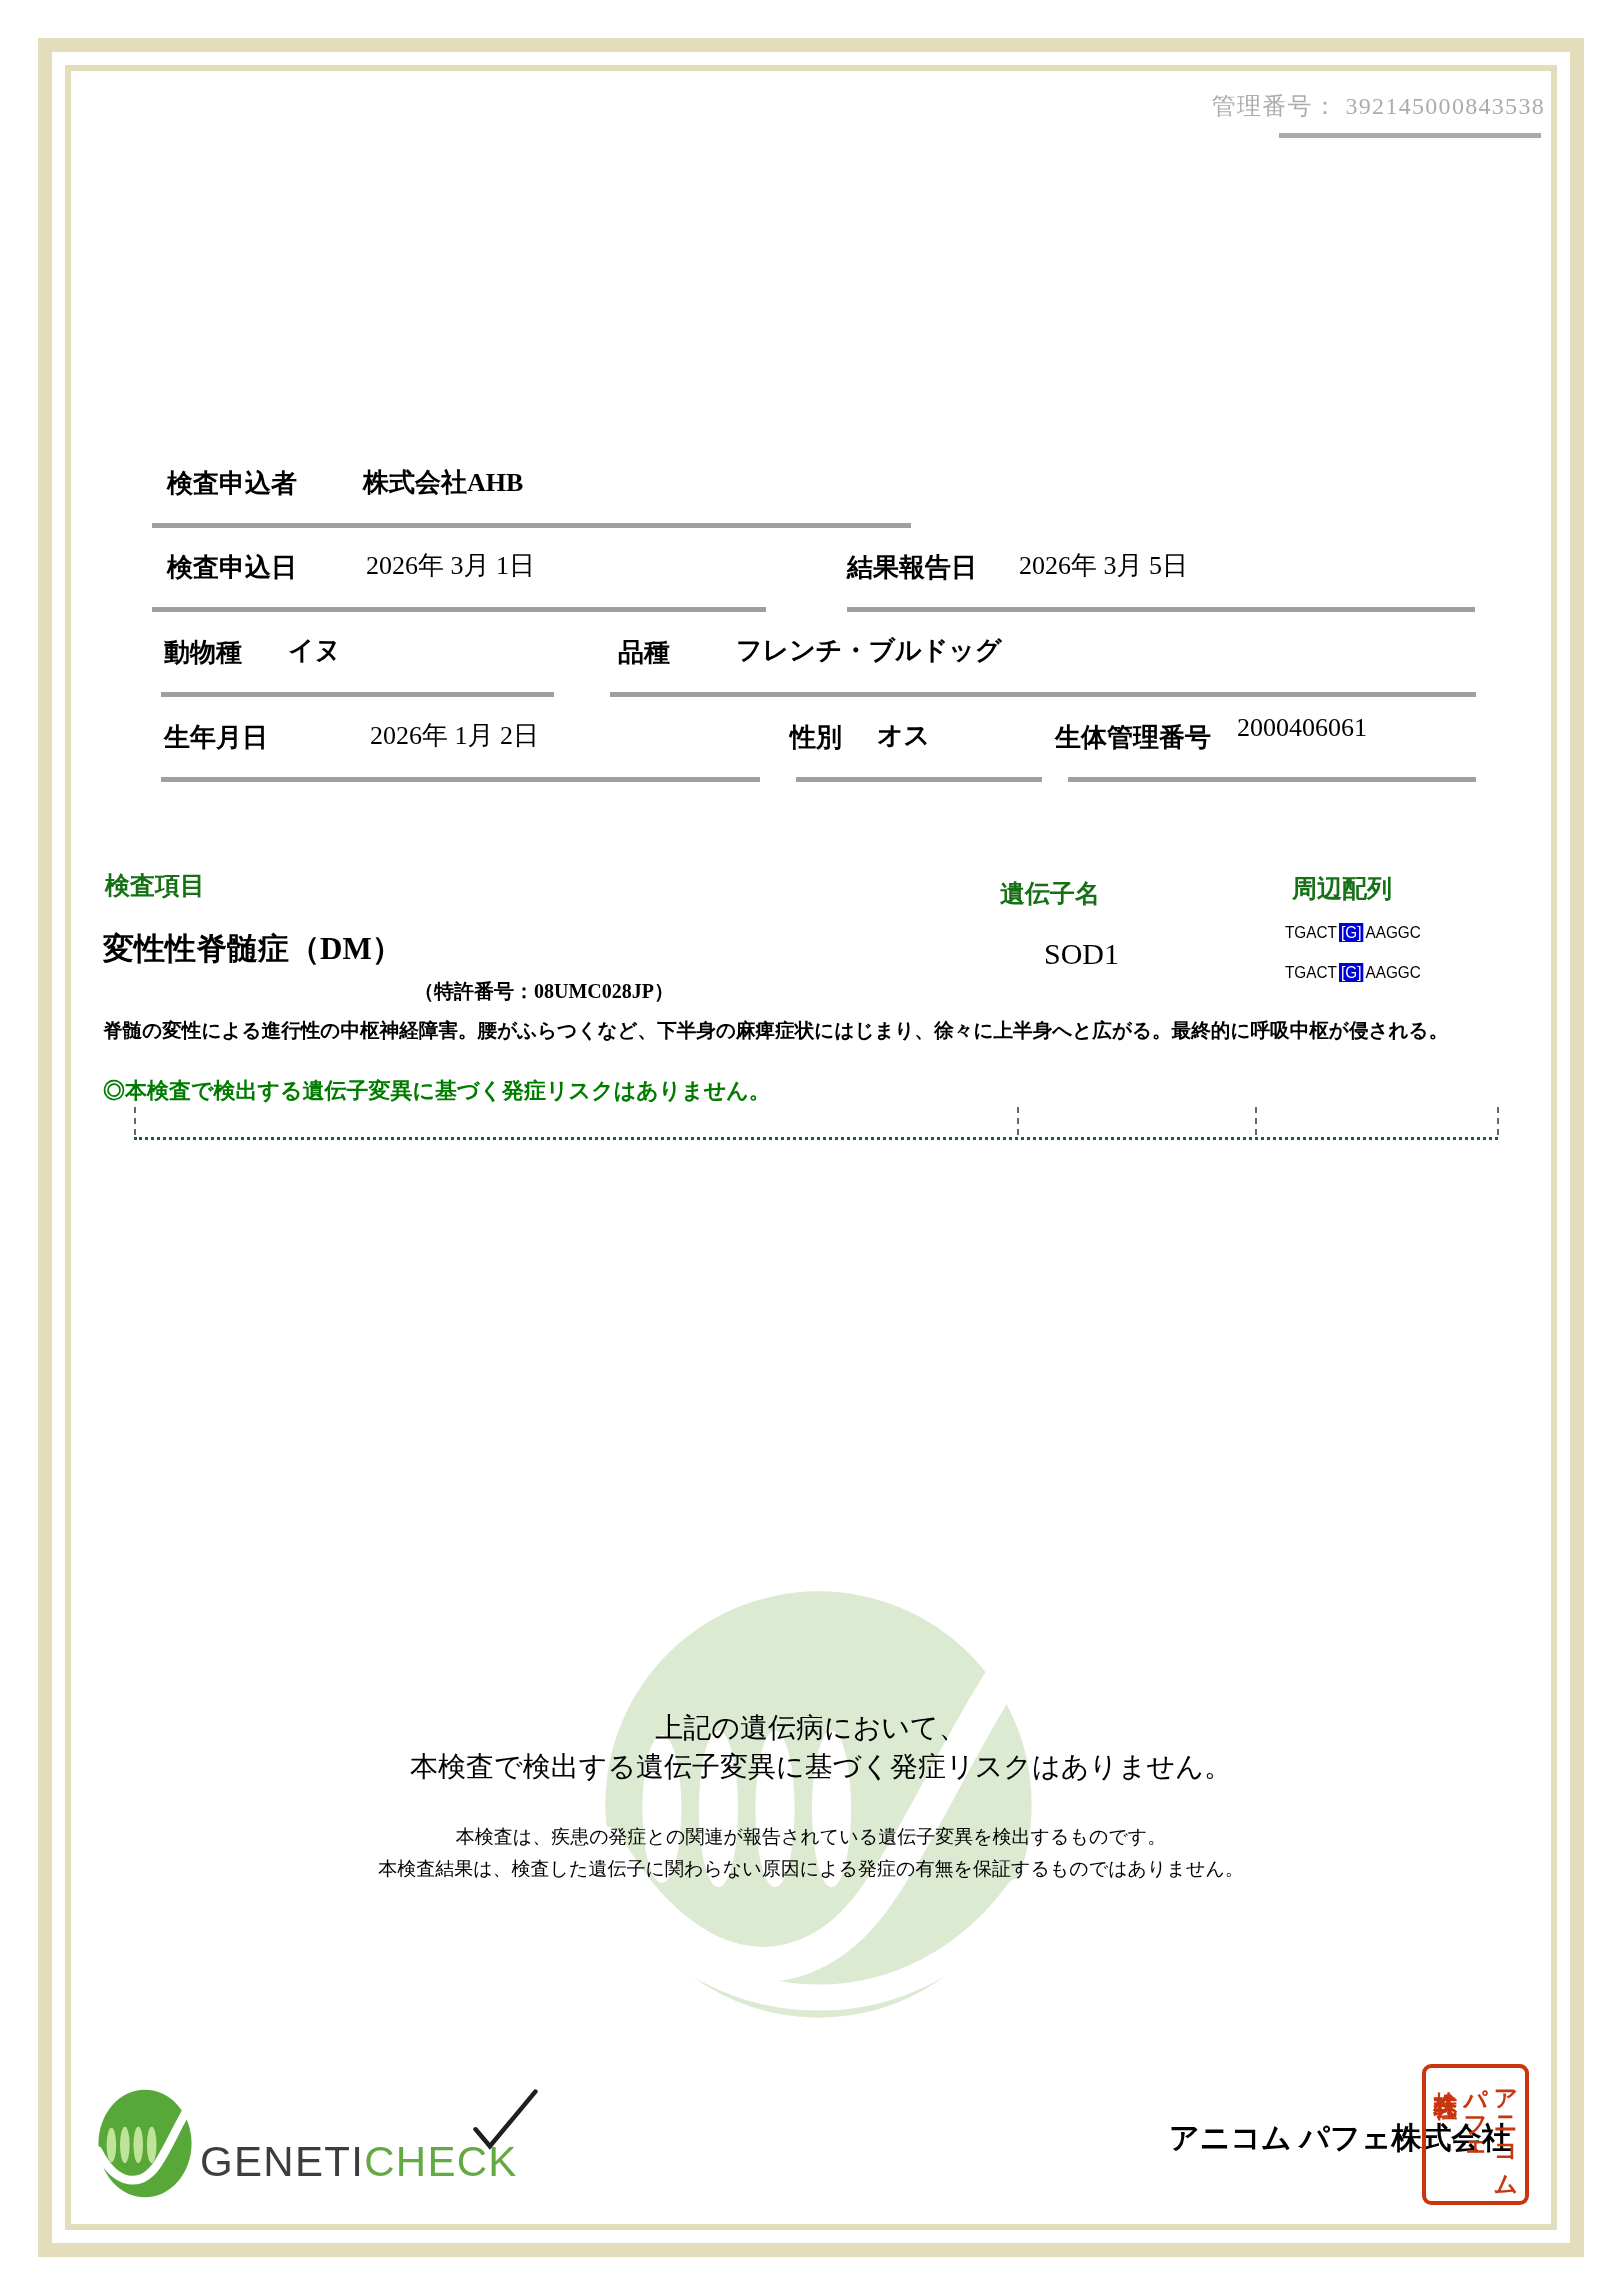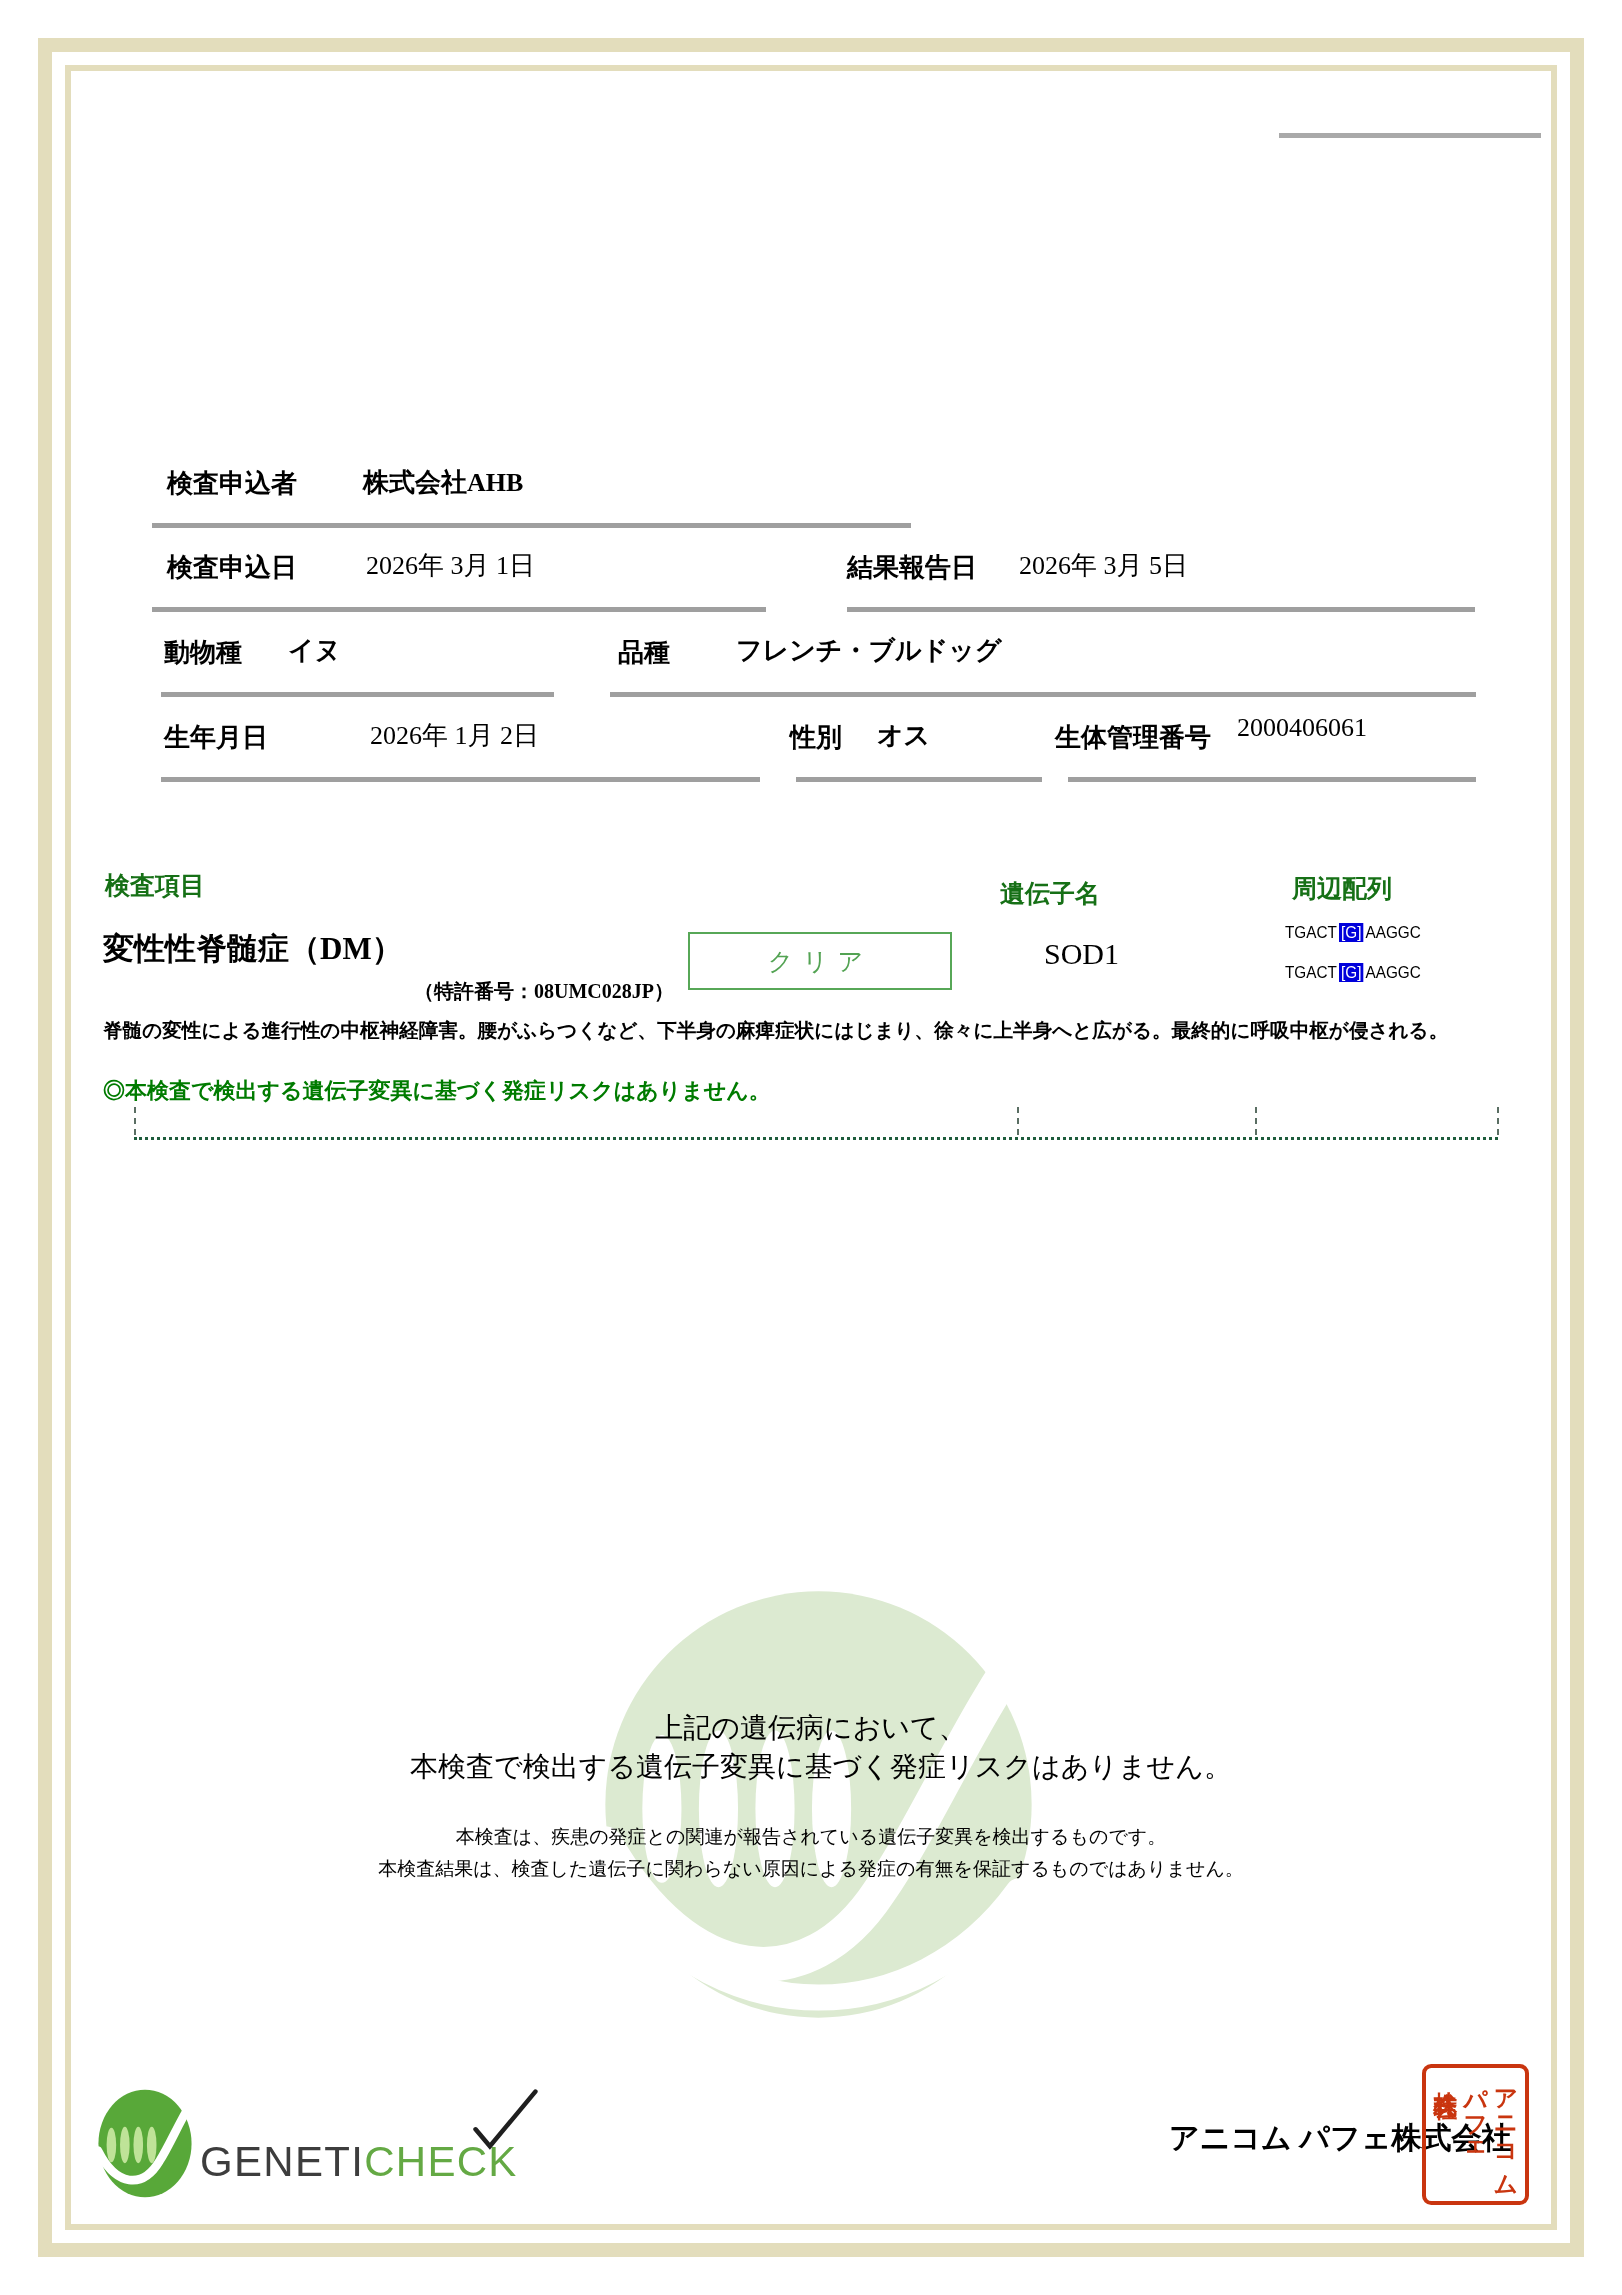--- a/index.html
+++ b/index.html
@@ -82,20 +82,24 @@
   <svg class="abs watermark" viewBox="0 0 200 200">
     <circle cx="100" cy="100" r="98" fill="#dcead1"></circle>
     <ellipse cx="28" cy="102" rx="9" ry="34" fill="#ffffff"></ellipse>
     <ellipse cx="54" cy="102" rx="9" ry="36" fill="#ffffff"></ellipse>
     <ellipse cx="80" cy="102" rx="9" ry="36" fill="#ffffff"></ellipse>
     <ellipse cx="106" cy="102" rx="9" ry="36" fill="#ffffff"></ellipse>
     <path d="M 2 118 C 40 185 95 190 128 140 C 150 108 170 60 198 22" fill="none" stroke="#ffffff" stroke-width="16" stroke-linecap="round"></path>
     <path d="M 8 140 C 55 205 145 205 192 140" fill="none" stroke="#ffffff" stroke-width="12" stroke-linecap="round"></path>
   </svg>
 
+  <div class="abs admin">
+    <span>管理番号：</span>
+    <span>392145000843538</span>
+  </div>
   <div class="abs admin-underline"></div>
 
 
   <div class="abs flabel" style="top:466px;left:167px;">検査申込者</div>
   <div class="abs fvalue" style="top:465px;left:363px;font-weight:bold;">株式会社AHB</div>
   <div class="abs uline" style="top:523px;left:152px;width:759px;"></div>
 
   <div class="abs flabel" style="top:550px;left:167px;">検査申込日</div>
   <div class="abs fvalue" style="top:548px;left:366px;">2026年 3月 1日</div>
   <div class="abs uline" style="top:607px;left:152px;width:614px;"></div>
@@ -124,23 +128,20 @@
   <div class="abs fvalue" style="top:713px;left:1237px;">2000406061</div>
   <div class="abs uline" style="top:777px;left:1068px;width:408px;"></div>
 
   <div class="abs rhead" style="top:869px;left:105px;">検査項目</div>
   <div class="abs rhead" style="top:877px;left:1000px;">遺伝子名</div>
   <div class="abs rhead" style="top:872px;left:1292px;">周辺配列</div>
 
   <div class="abs disease" style="top:928px;left:103px;">変性性脊髄症（DM）</div>
   <div class="abs patent" style="top:978px;left:414px;">（特許番号：08UMC028JP）</div>
 
-  <div class="abs clear-box">
-    <span>クリア</span>
-  </div>
 
   <div class="abs gene" style="top:937px;left:1044px;">SOD1</div>
 
   <div class="abs seq" style="top:923px;left:1285px;">
     <span>TGACT</span><span class="variant">[G]</span><span>AAGGC</span>
   </div>
   <div class="abs seq" style="top:963px;left:1285px;">
     <span>TGACT</span><span class="variant">[G]</span><span>AAGGC</span>
   </div>
 

